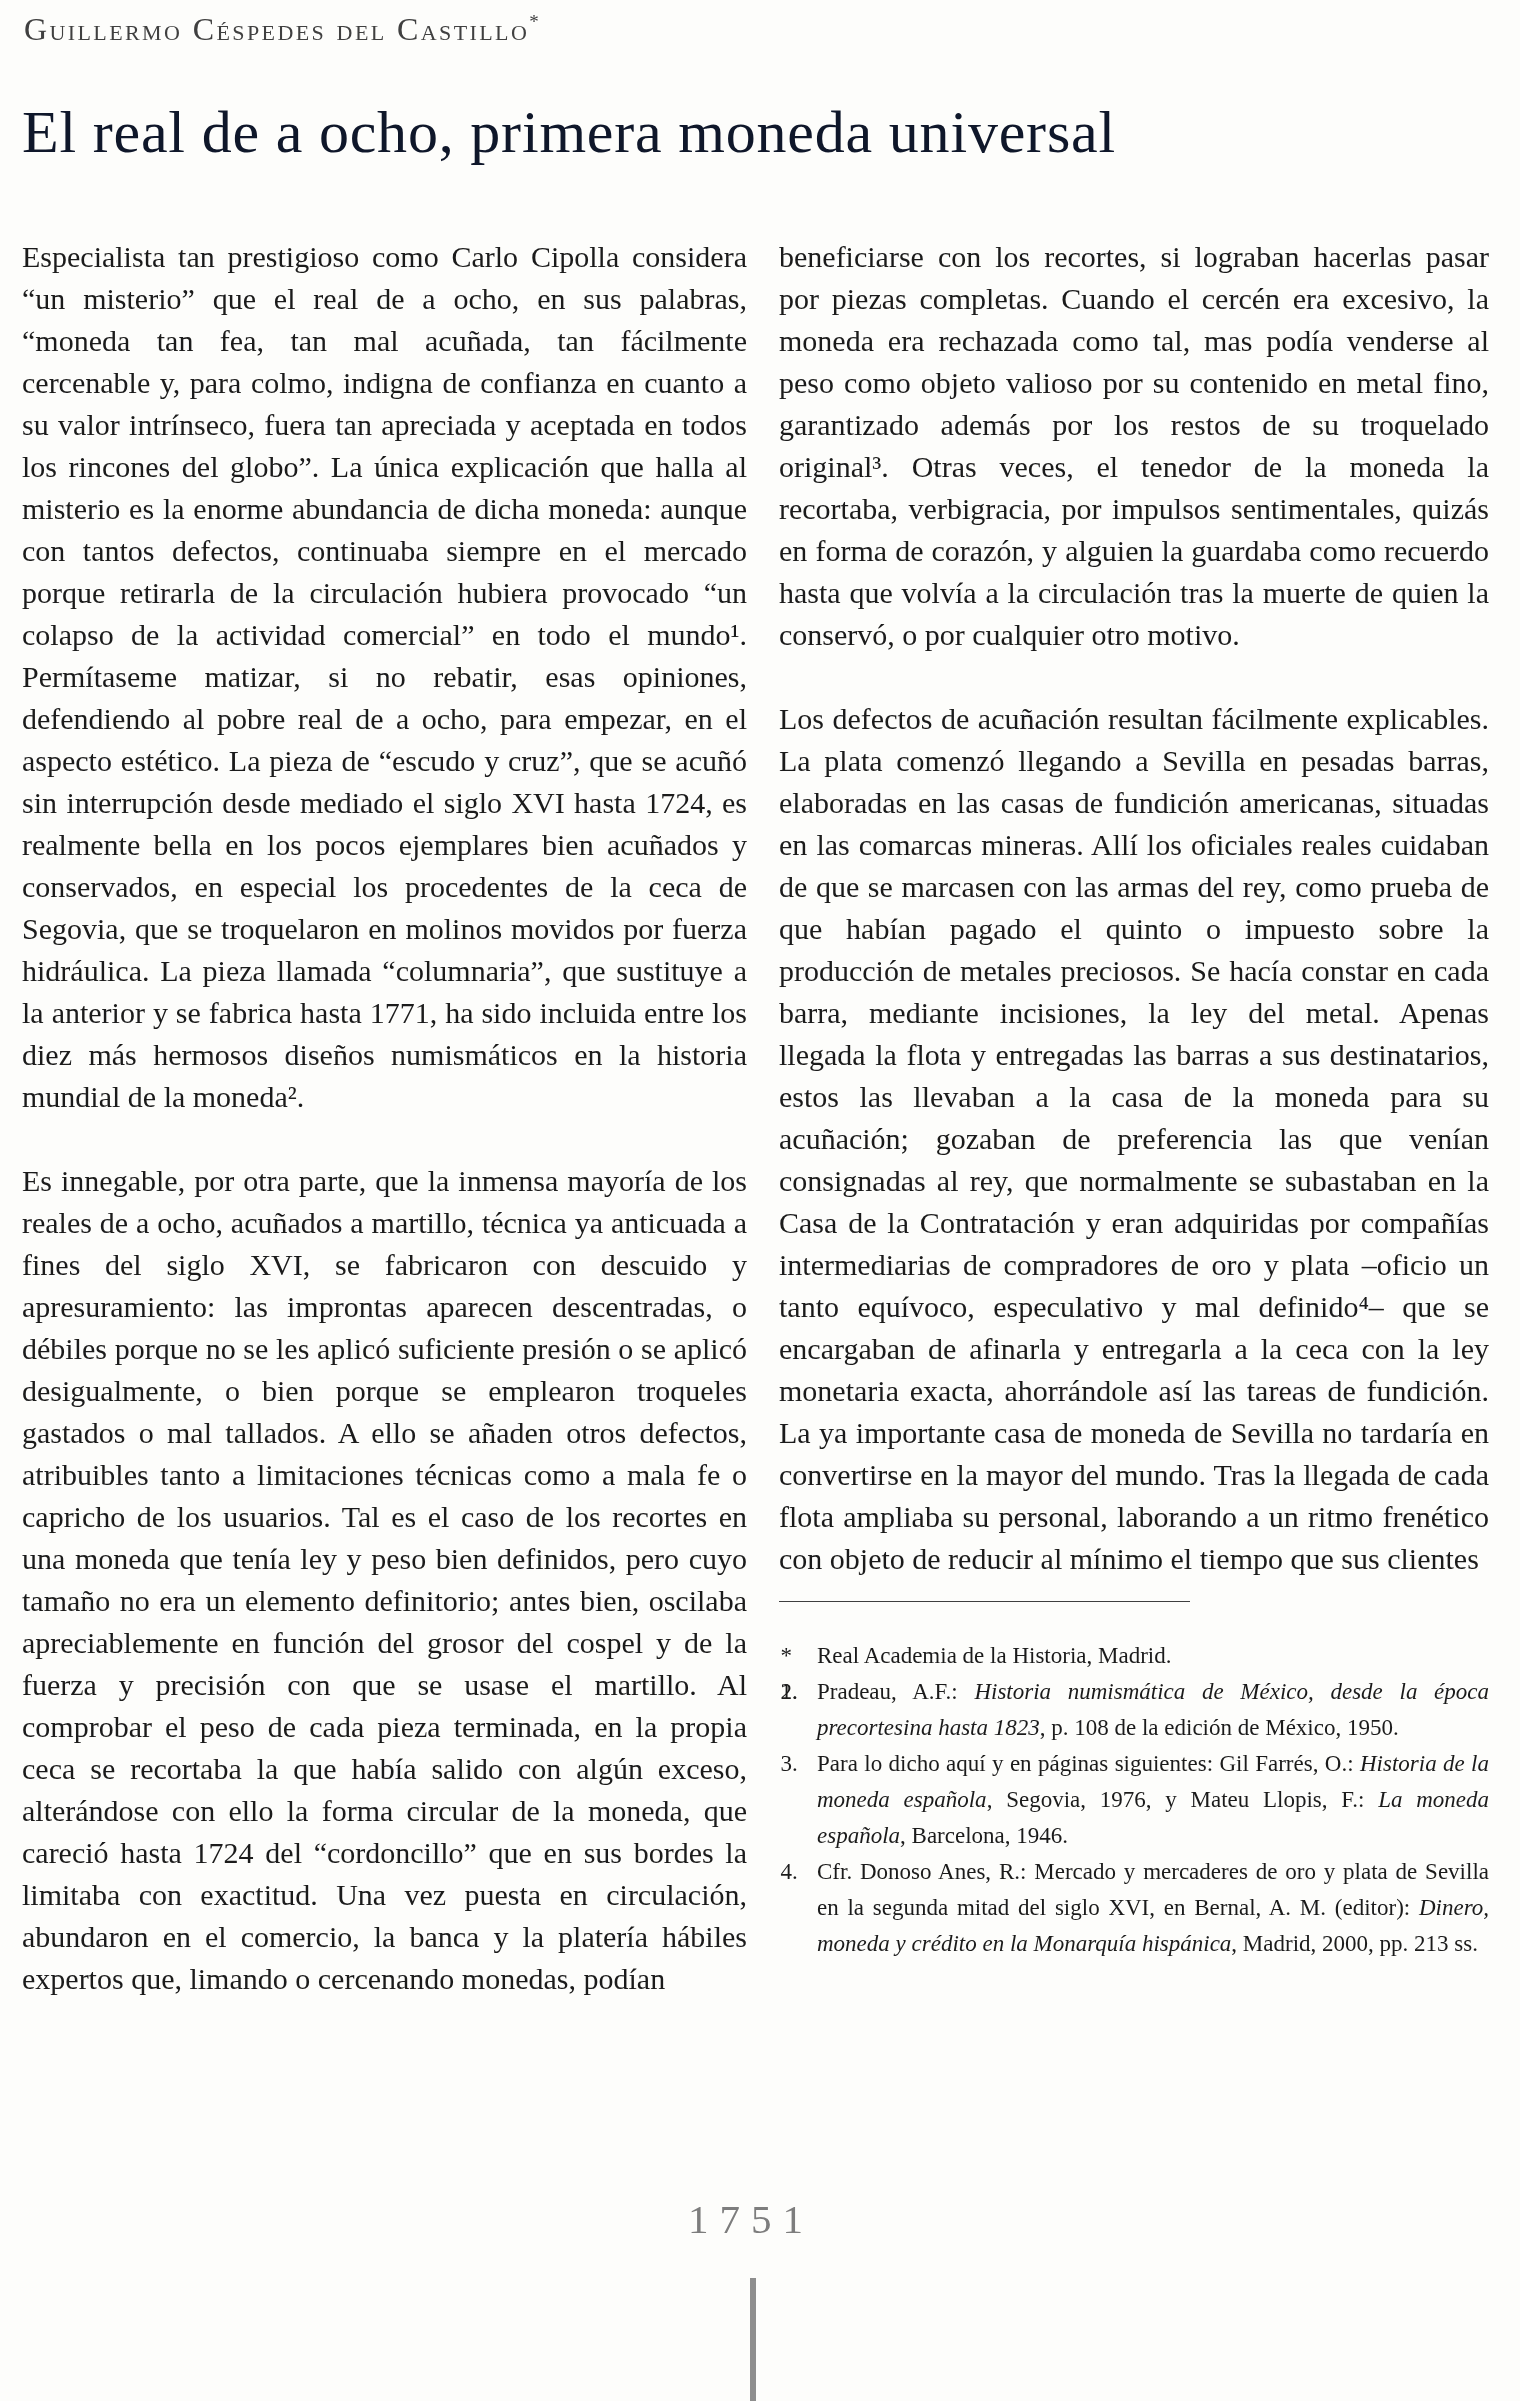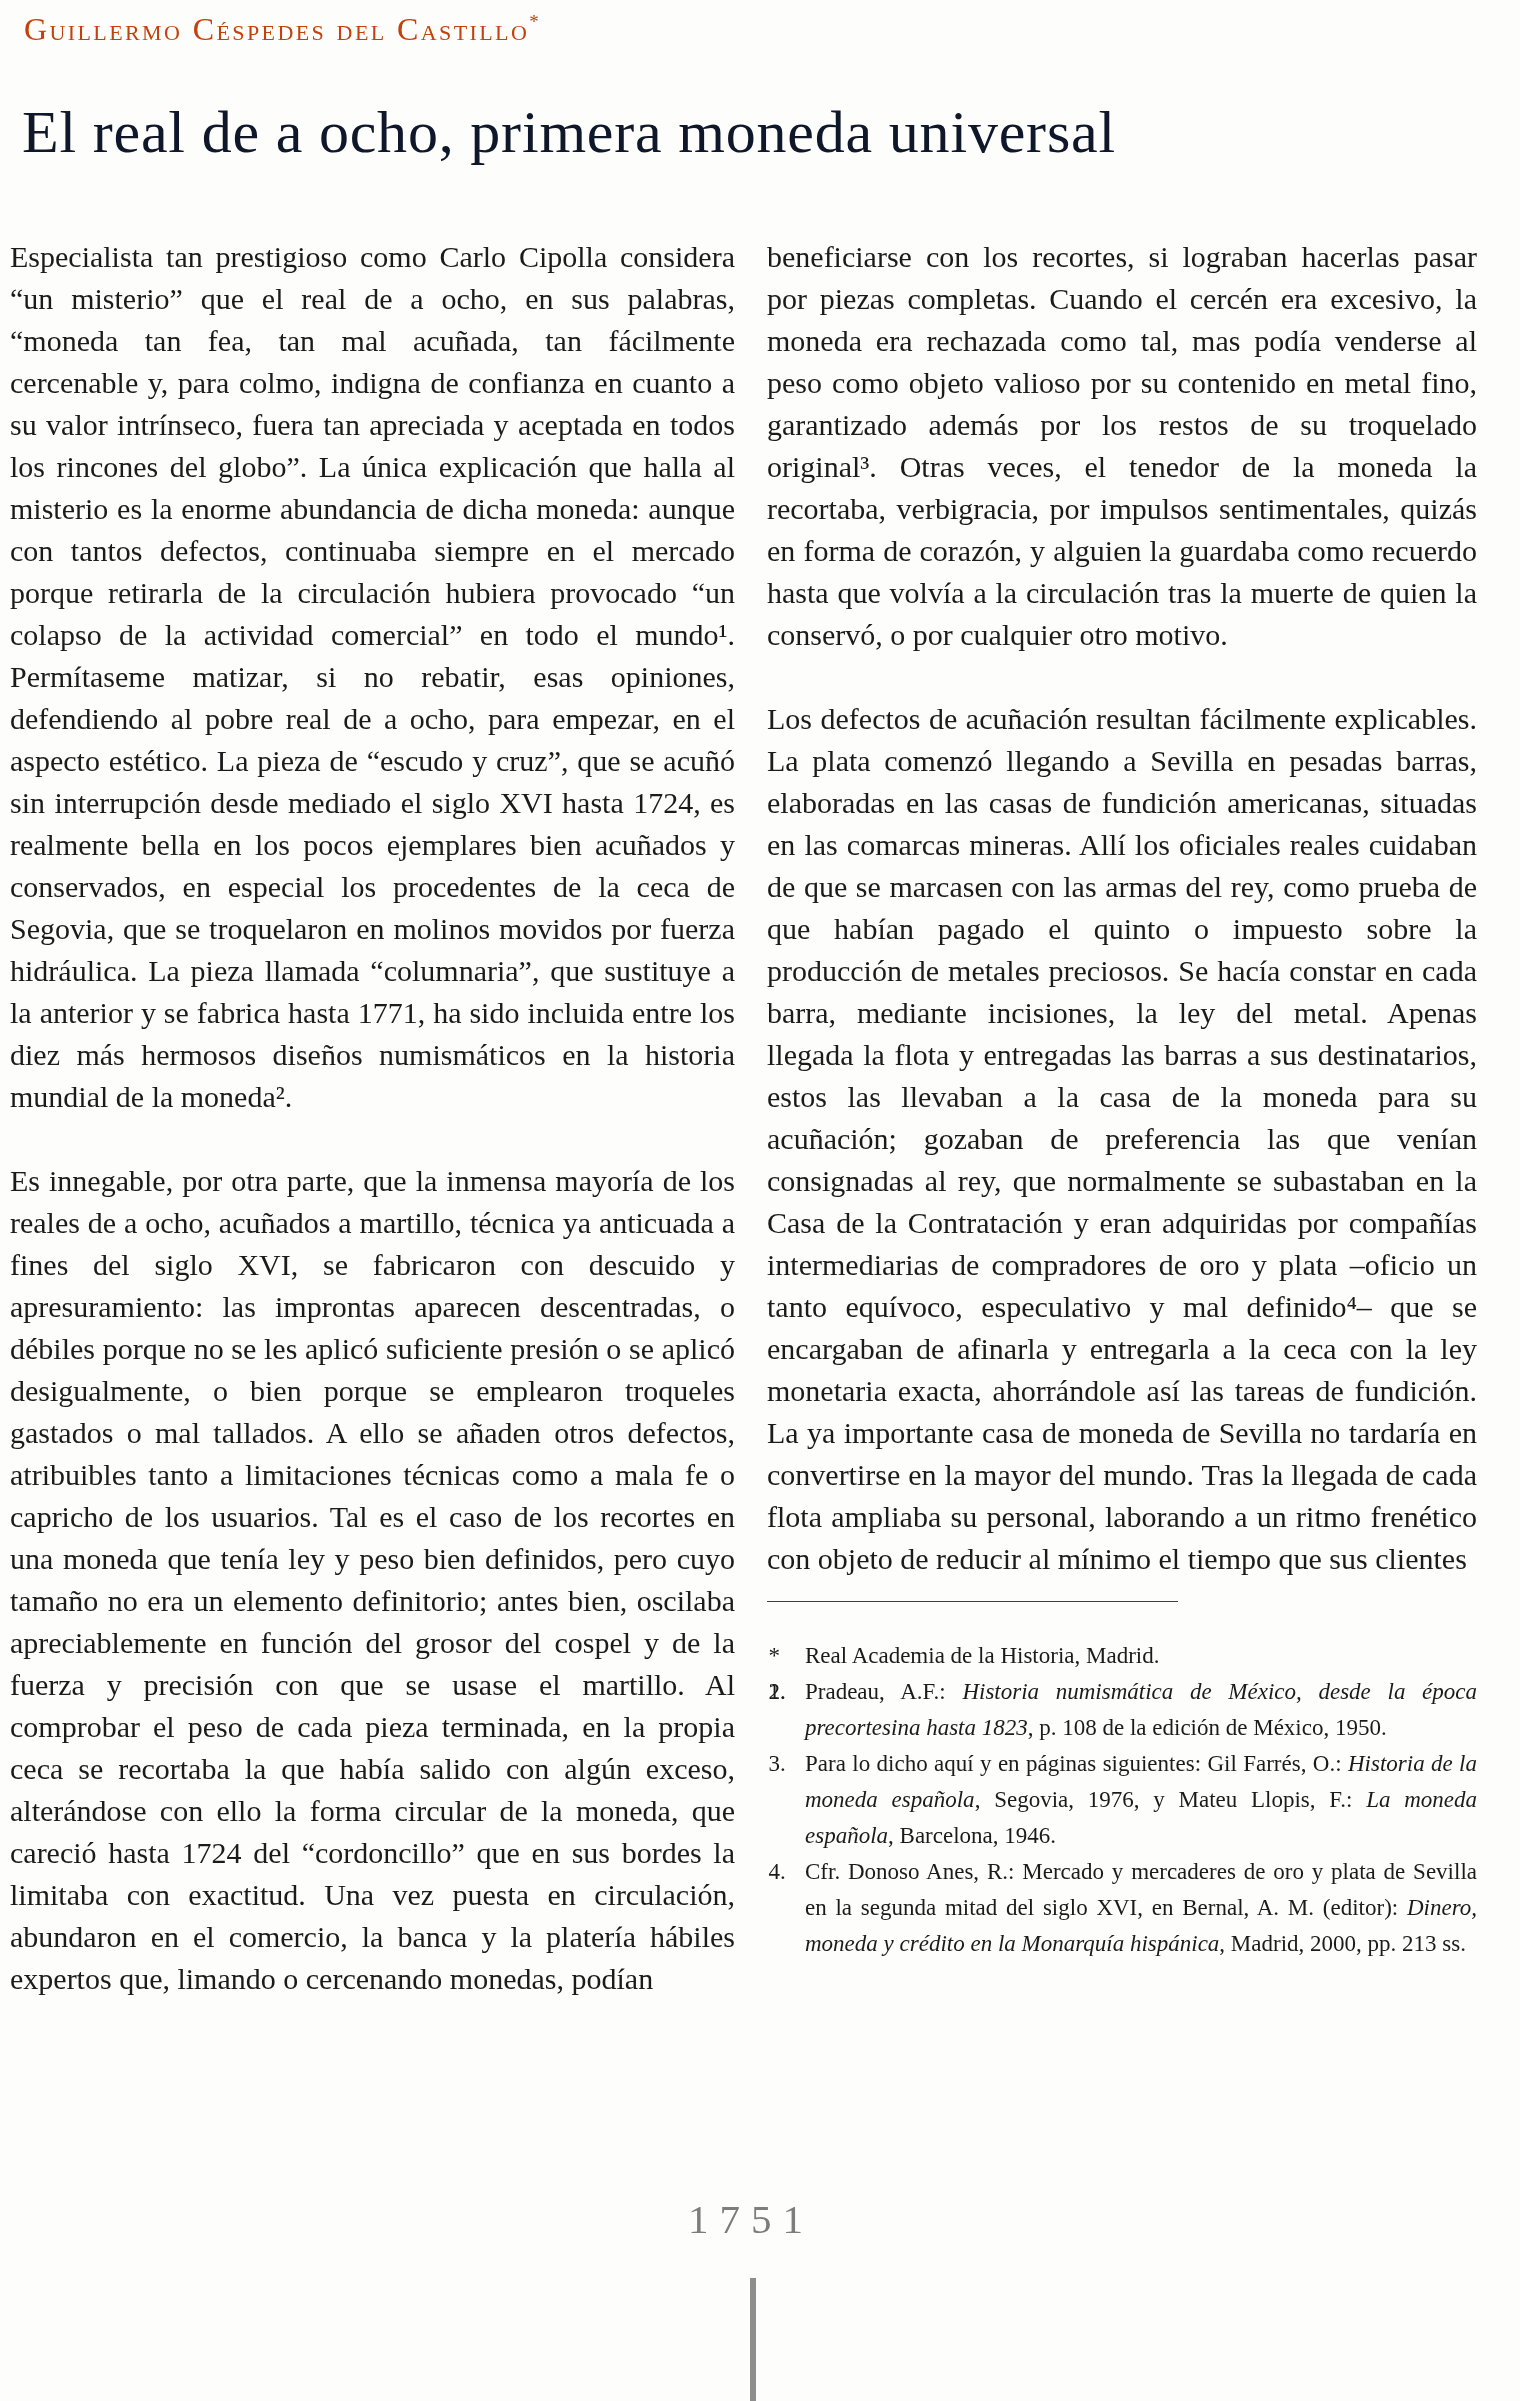--- a/index.html
+++ b/index.html
@@ -13,21 +13,21 @@
     color: #1b1b1b;
   }
 
   .author-line {
     position: absolute;
     top: 11px;
     left: 24px;
     font-size: 32px;
     font-variant: small-caps;
     letter-spacing: 2.4px;
-    color: #c2410c;
+    color: #404040;
     white-space: nowrap;
   }
   .author-line sup {
     font-size: 19px;
     letter-spacing: 0;
     vertical-align: super;
   }
 
   .article-title {
     position: absolute;
@@ -37,21 +37,21 @@
     font-weight: normal;
     letter-spacing: 0.8px;
     margin: 0;
     color: #0f172a;
     white-space: nowrap;
   }
 
   .columns {
     position: absolute;
     top: 236px;
-    left: 10px;
+    left: 22px;
     width: 1475px;
     display: flex;
     gap: 32px;
   }
   .col { box-sizing: border-box; }
   .col-left  { width: 725px; }
   .col-right { width: 710px; }
 
   .col p {
     margin: 0 0 42px 0;

